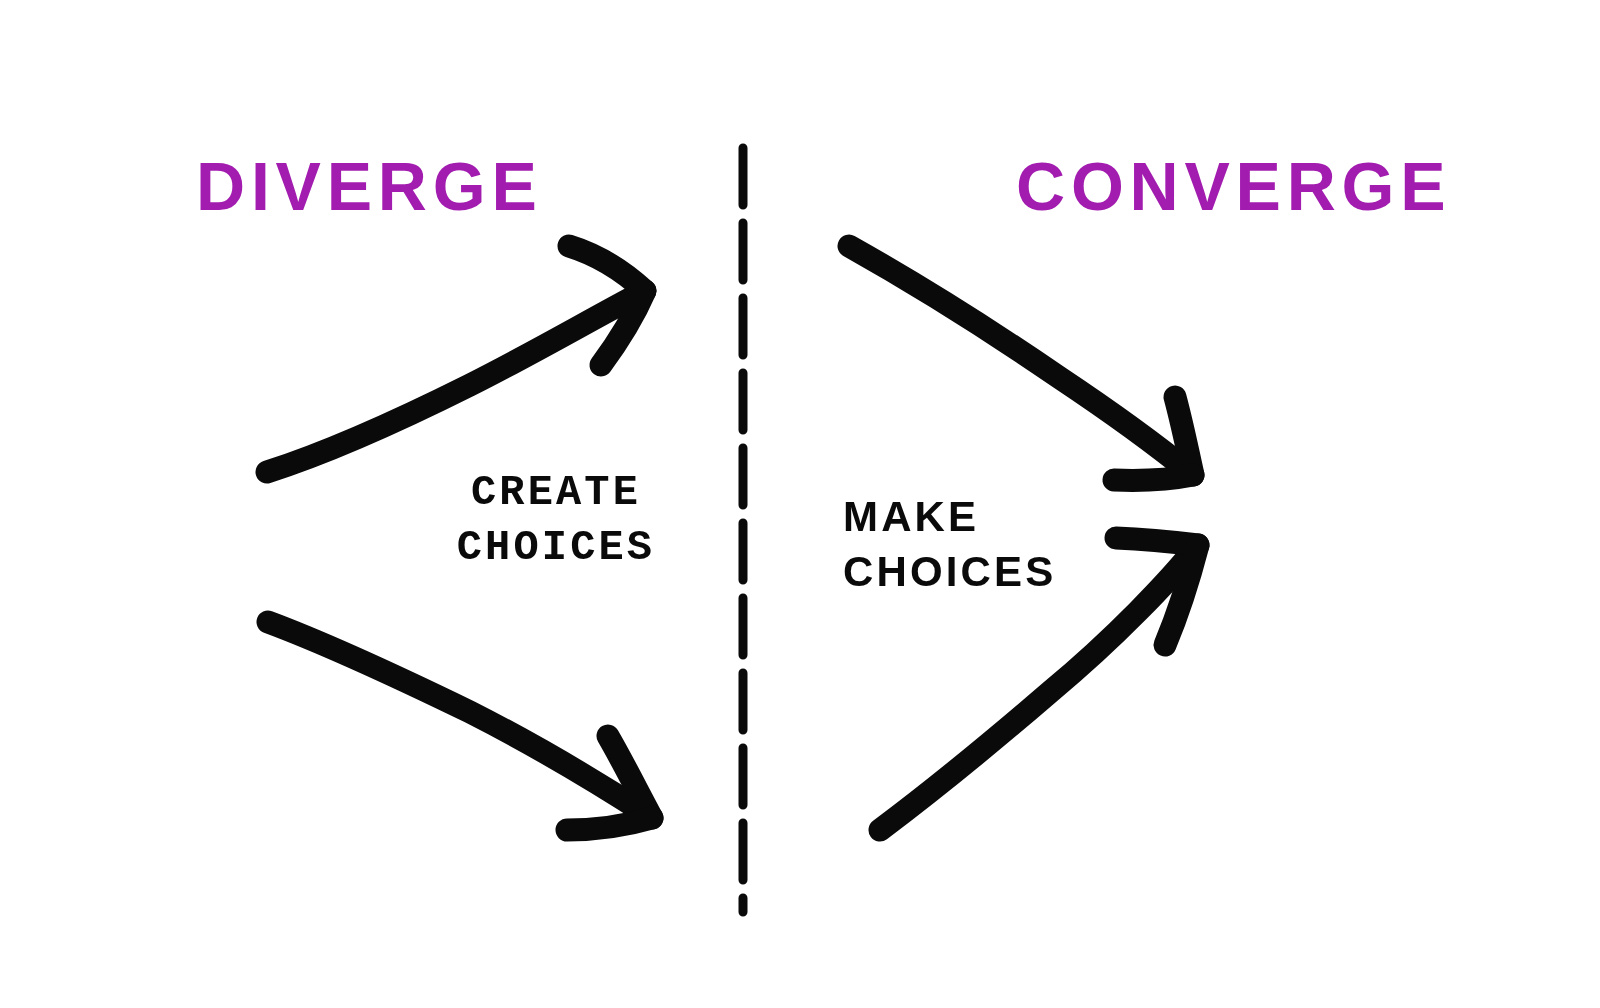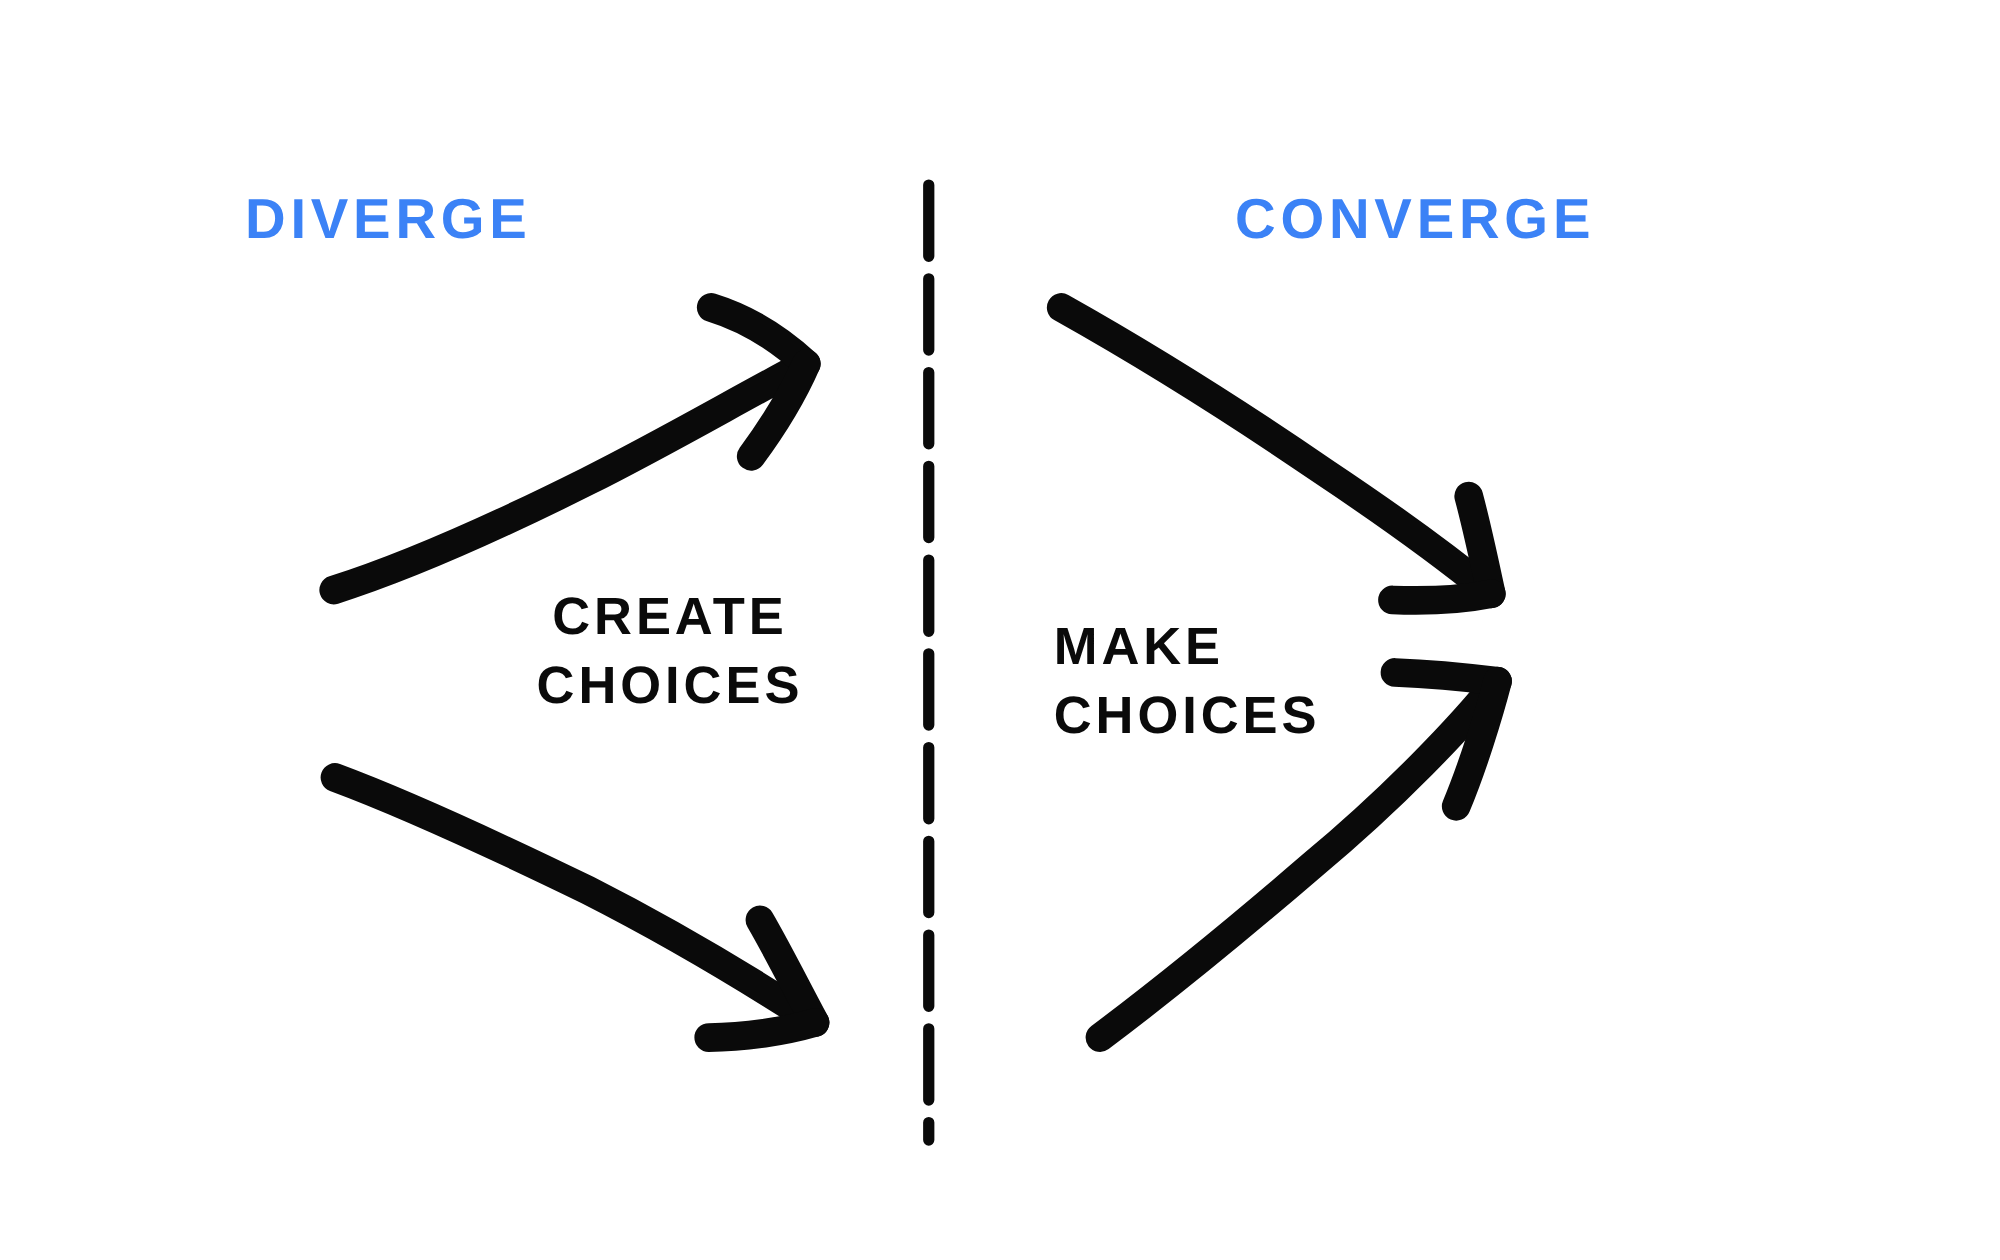--- a/index.html
+++ b/index.html
@@ -17,46 +17,47 @@
     width: 1600px;
     height: 1008px;
     background: #ffffff;
     overflow: hidden;
   }
 
   
   .heading {
     position: absolute;
     font-weight: 700;
-    font-size: 45px;
+    font-size: 68px;
     line-height: 1;
     letter-spacing: 0.085em;
-    color: #3b82f6;
+    color: #a21caf;
     white-space: nowrap;
     text-transform: uppercase;
   }
   #heading-diverge  { left: 196px; top: 152px; }
-  #heading-converge { left: 988px; top: 152px; }
+  #heading-converge { left: 1016px; top: 152px; }
 
   
   .sublabel {
     position: absolute;
     font-weight: 700;
     font-size: 42px;
     line-height: 1.30;
     letter-spacing: 0.075em;
     color: #0a0a0a;
     white-space: nowrap;
     text-transform: uppercase;
   }
   #label-create-choices {
-    left: 376px;
+    left: 396px;
     top: 466px;
     width: 320px;
     text-align: center;
+    font-family: Liberation Mono, monospace;
   }
   #label-make-choices {
     left: 843px;
     top: 490px;
     width: 320px;
     text-align: left;
   }
 
   
   .layer {

